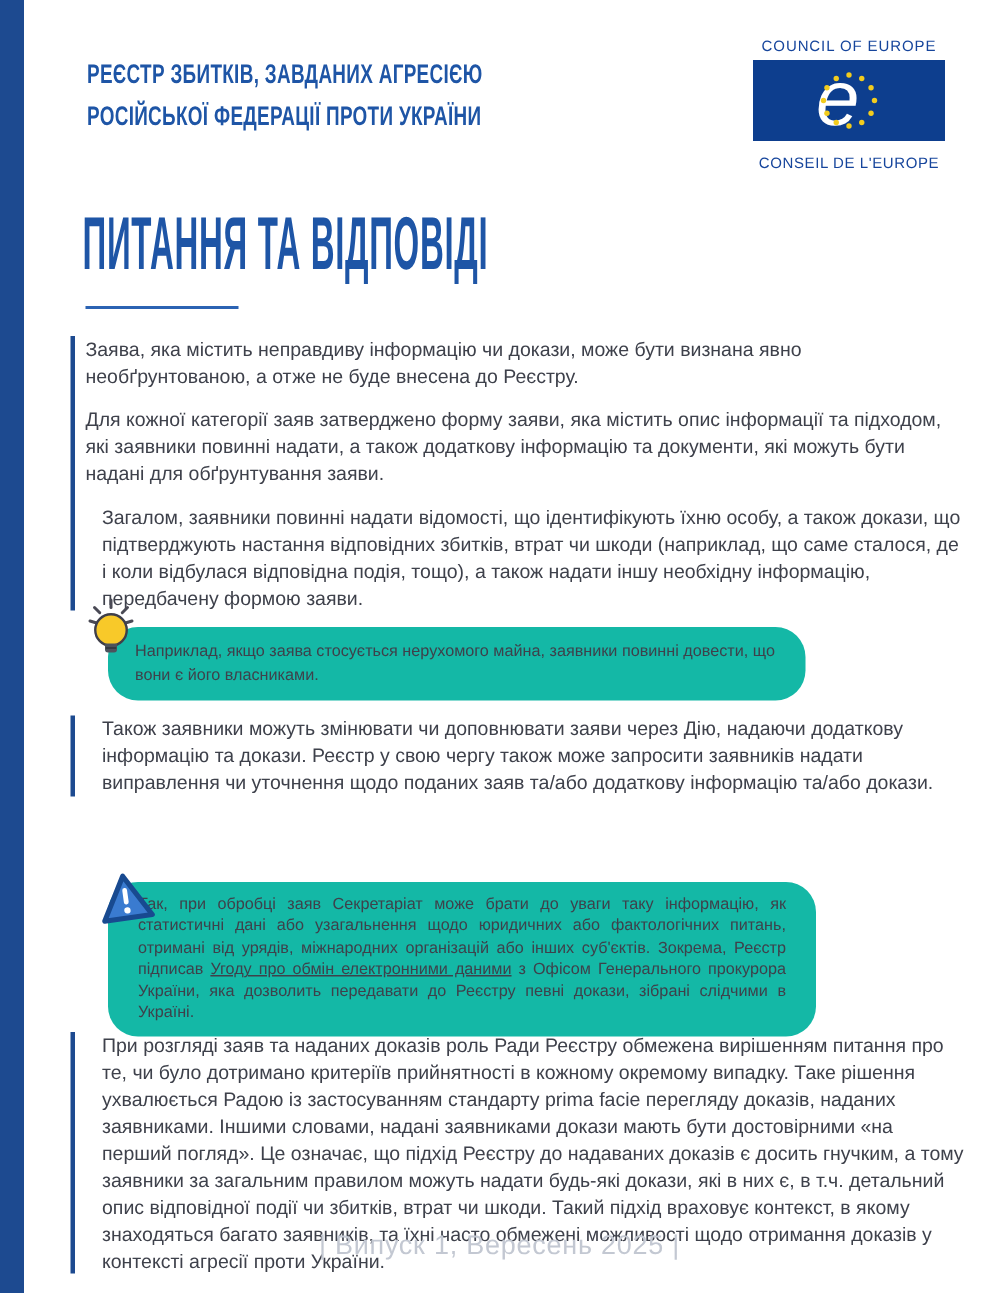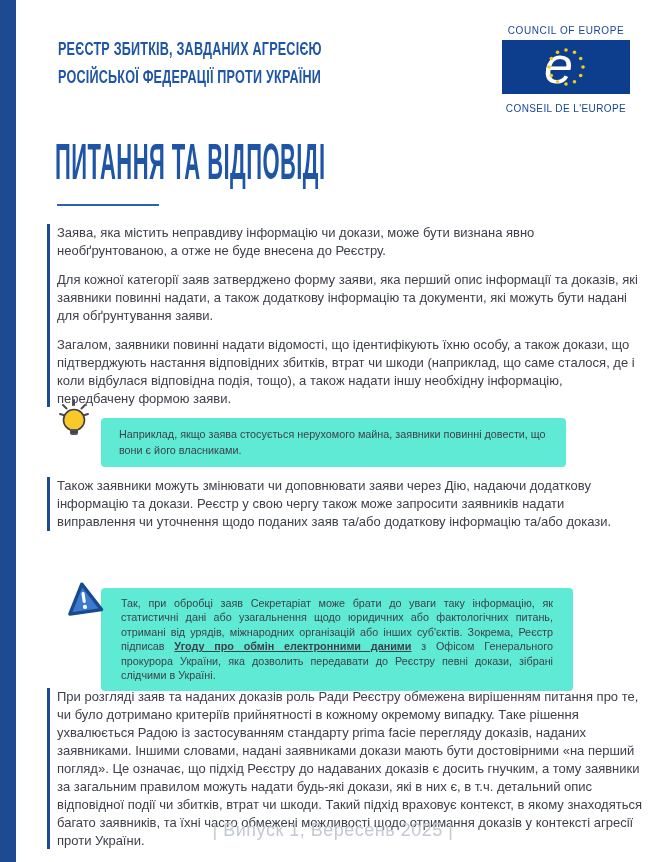--- a/index.html
+++ b/index.html
@@ -18,31 +18,31 @@
   .main-title{
     position:absolute;left:55px;top:133px;font-size:50px;font-weight:bold;color:#1e55a6;
     white-space:nowrap;transform:scaleX(0.44);transform-origin:0 0;letter-spacing:1px;
   }
   .title-underline{position:absolute;left:57px;top:204px;width:102px;height:2px;background:#2b63b3;}
   .group{
     position:absolute;left:47px;width:596px;border-left:3px solid #1d4a90;padding-left:7px;
     color:#3e414b;font-size:13px;line-height:1.38;box-sizing:border-box;
   }
   .group p{margin:0 0 11px 0;}
-  .group p:last-child{margin-bottom:0;}
+  .group p:last-child{margin-bottom:0;margin-left:11px;}
   #group1{top:224px;}
   #group2{top:477px;}
   #group3{top:688px;}
   .callout{
-    position:absolute;left:101px;background:#5eead4;border-radius:4px;color:#3e414b;
+    position:absolute;left:72px;background:#14b8a6;border-radius:20px;color:#3e414b;
     box-sizing:border-box;
   }
   #callout1{top:418px;width:465px;padding:9px 18px;font-size:10.8px;line-height:1.45;}
   #callout2{top:588px;width:472px;padding:8px 20px;font-size:10.8px;line-height:1.34;text-align:justify;}
-  .callout a{color:#3e414b;text-decoration:underline;font-weight:bold;cursor:pointer;}
+  .callout a{color:#3e414b;text-decoration:underline;font-weight:normal;cursor:pointer;}
   .icon-bulb{position:absolute;left:57px;top:397px;z-index:2;}
   .icon-warning{position:absolute;left:64px;top:580px;z-index:2;}
   .footer{
     position:absolute;left:0;top:820px;width:100%;text-align:center;color:#c3c8d2;
     font-size:18px;letter-spacing:.5px;
   }
   svg text{font-family:"Liberation Sans",sans-serif;}
 </style>
 </head>
 <body>
@@ -77,21 +77,21 @@
       </g>
       <text x="68" y="92" text-anchor="middle" font-size="10" letter-spacing="0.4" fill="#16459c">CONSEIL DE L'EUROPE</text>
     </svg>
   </div>
 
   <h1 class="main-title" style="margin:0;">ПИТАННЯ ТА ВІДПОВІДІ</h1>
   <div class="title-underline"></div>
 
   <div class="group" id="group1">
     <p>Заява, яка містить неправдиву інформацію чи докази, може бути визнана явно необґрунтованою, а отже не буде внесена до Реєстру.</p>
-    <p>Для кожної категорії заяв затверджено форму заяви, яка перший опис інформації та доказів, які заявники повинні надати, а також додаткову інформацію та документи, які можуть бути надані для обґрунтування заяви.</p>
+    <p>Для кожної категорії заяв затверджено форму заяви, яка містить опис інформації та підходом, які заявники повинні надати, а також додаткову інформацію та документи, які можуть бути надані для обґрунтування заяви.</p>
     <p>Загалом, заявники повинні надати відомості, що ідентифікують їхню особу, а також докази, що підтверджують настання відповідних збитків, втрат чи шкоди (наприклад, що саме сталося, де і коли відбулася відповідна подія, тощо), а також надати іншу необхідну інформацію, передбачену формою заяви.</p>
   </div>
 
   <div class="icon-bulb">
     <svg width="34" height="46" viewBox="0 0 34 46">
       <g stroke="#4a4a55" stroke-width="2" stroke-linecap="round">
         <line x1="6" y1="8" x2="9.5" y2="11.5"></line>
         <line x1="17" y1="3" x2="17" y2="8"></line>
         <line x1="28" y1="8" x2="24.5" y2="11.5"></line>
         <line x1="3" y1="17" x2="8" y2="18.5"></line>

